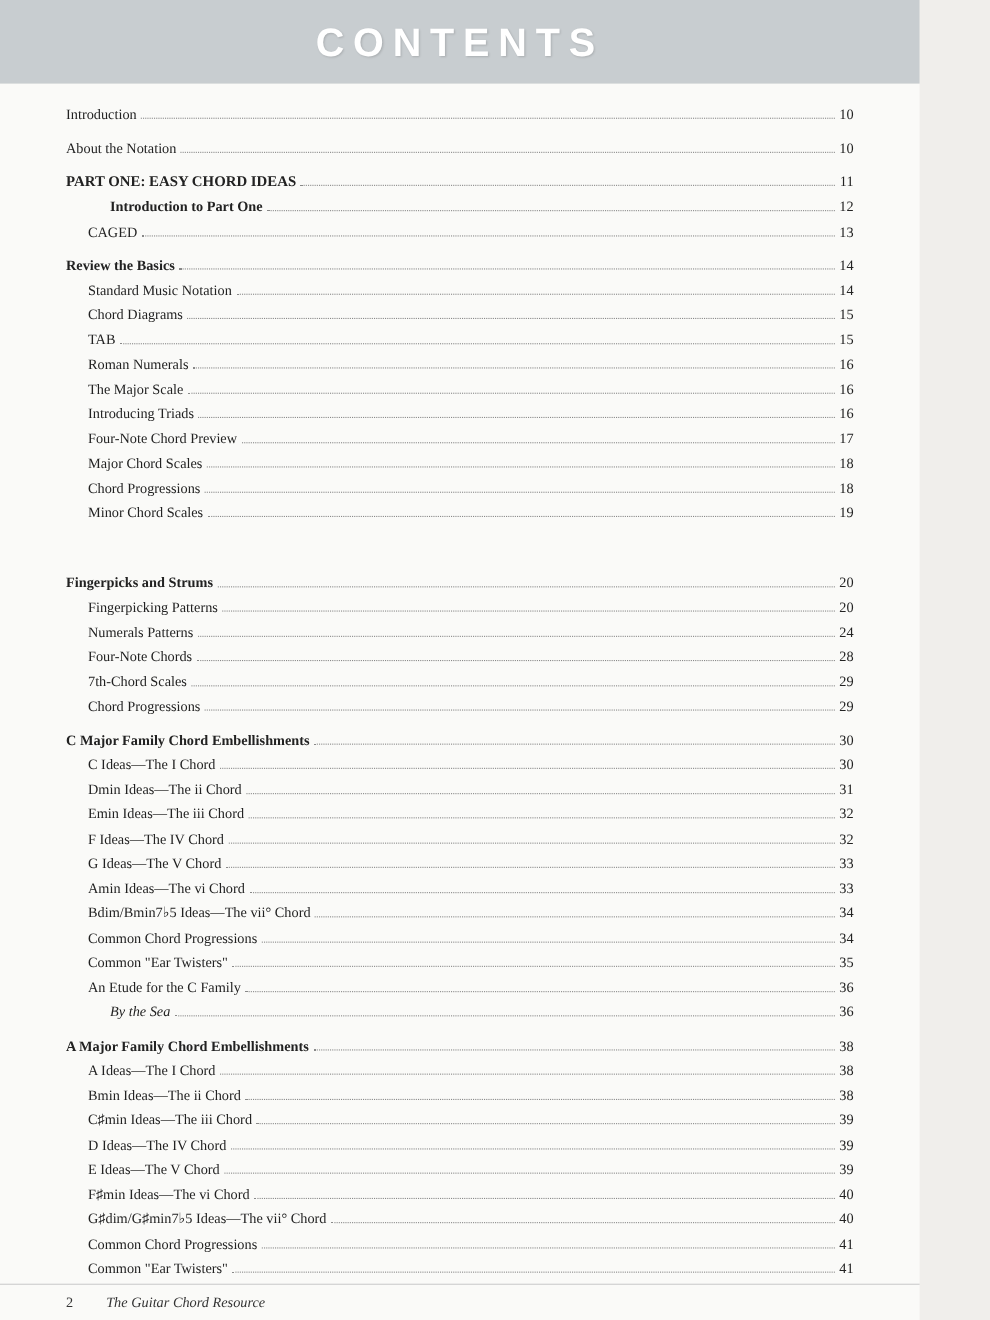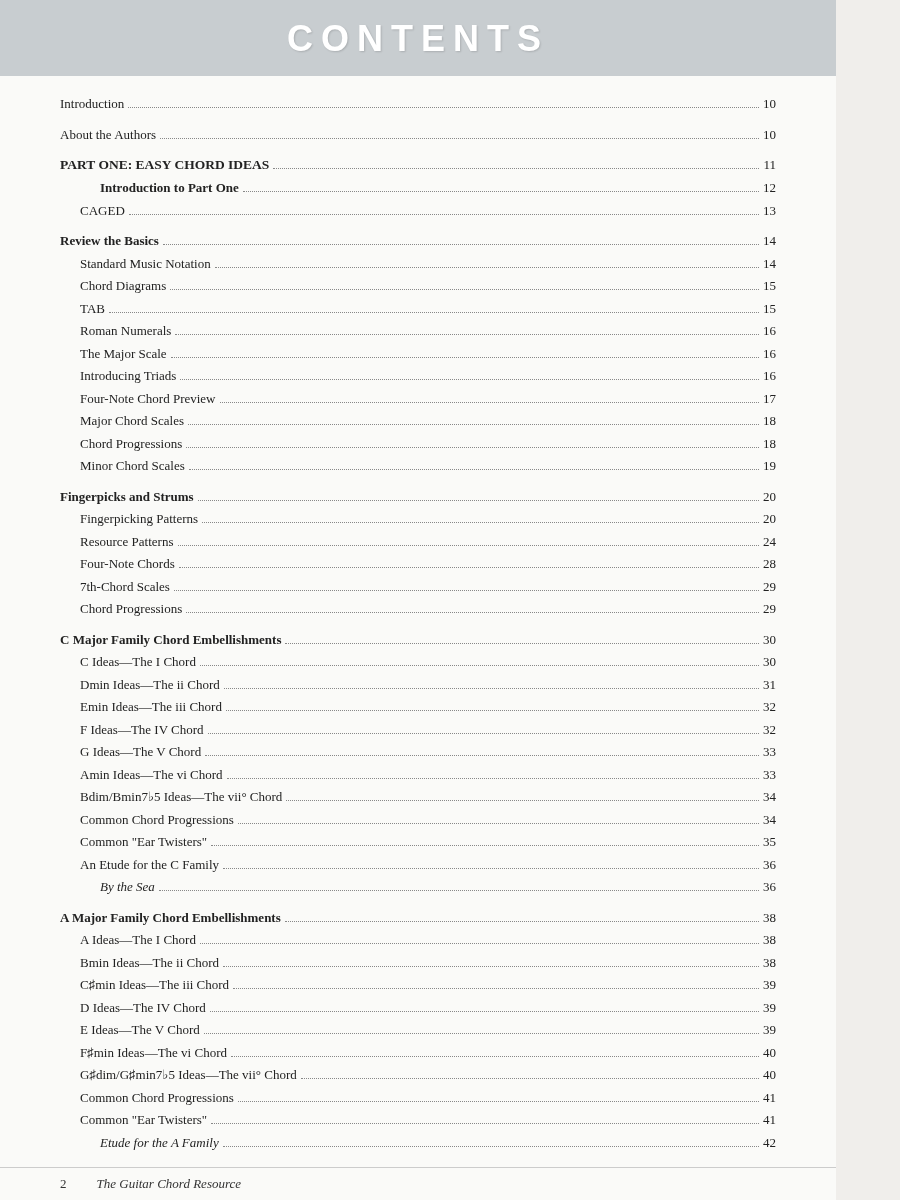--- a/index.html
+++ b/index.html
@@ -96,21 +96,21 @@
   </div>
 
   <div class="content-area" id="toc-container">
   <div class="toc-entry">
         <span class="title">Introduction</span>
         <span class="dots"></span>
         <span class="page-num">10</span>
       </div>
       <div class="spacer"></div>
       <div class="toc-entry">
-        <span class="title">About the Authors</span>
+        <span class="title">About the Notation</span>
         <span class="dots"></span>
         <span class="page-num">10</span>
       </div>
       <div class="spacer"></div>
       <div class="toc-entry section">
         <span class="title" style="font-weight: bold; text-transform: uppercase;">PART ONE: EASY CHORD IDEAS</span>
         <span class="dots"></span>
         <span class="page-num">11</span>
       </div>
       <div class="toc-entry bold">
@@ -174,31 +174,31 @@
         <span class="dots"></span>
         <span class="page-num">18</span>
       </div>
       <div class="toc-entry indent1">
         <span class="title">Minor Chord Scales</span>
         <span class="dots"></span>
         <span class="page-num">19</span>
       </div>
       <div class="spacer"></div>
       <div class="toc-entry bold">
-        <span class="title" style="font-weight: bold;">Fingerpicks and Strums</span>
+        <span class="title" style="font-weight: bold; margin-top: 33px;">Fingerpicks and Strums</span>
         <span class="dots"></span>
         <span class="page-num">20</span>
       </div>
       <div class="toc-entry indent1">
         <span class="title">Fingerpicking Patterns</span>
         <span class="dots"></span>
         <span class="page-num">20</span>
       </div>
       <div class="toc-entry indent1">
-        <span class="title">Resource Patterns</span>
+        <span class="title">Numerals Patterns</span>
         <span class="dots"></span>
         <span class="page-num">24</span>
       </div>
       <div class="toc-entry indent1">
         <span class="title">Four-Note Chords</span>
         <span class="dots"></span>
         <span class="page-num">28</span>
       </div>
       <div class="toc-entry indent1">
         <span class="title">7th-Chord Scales</span>

